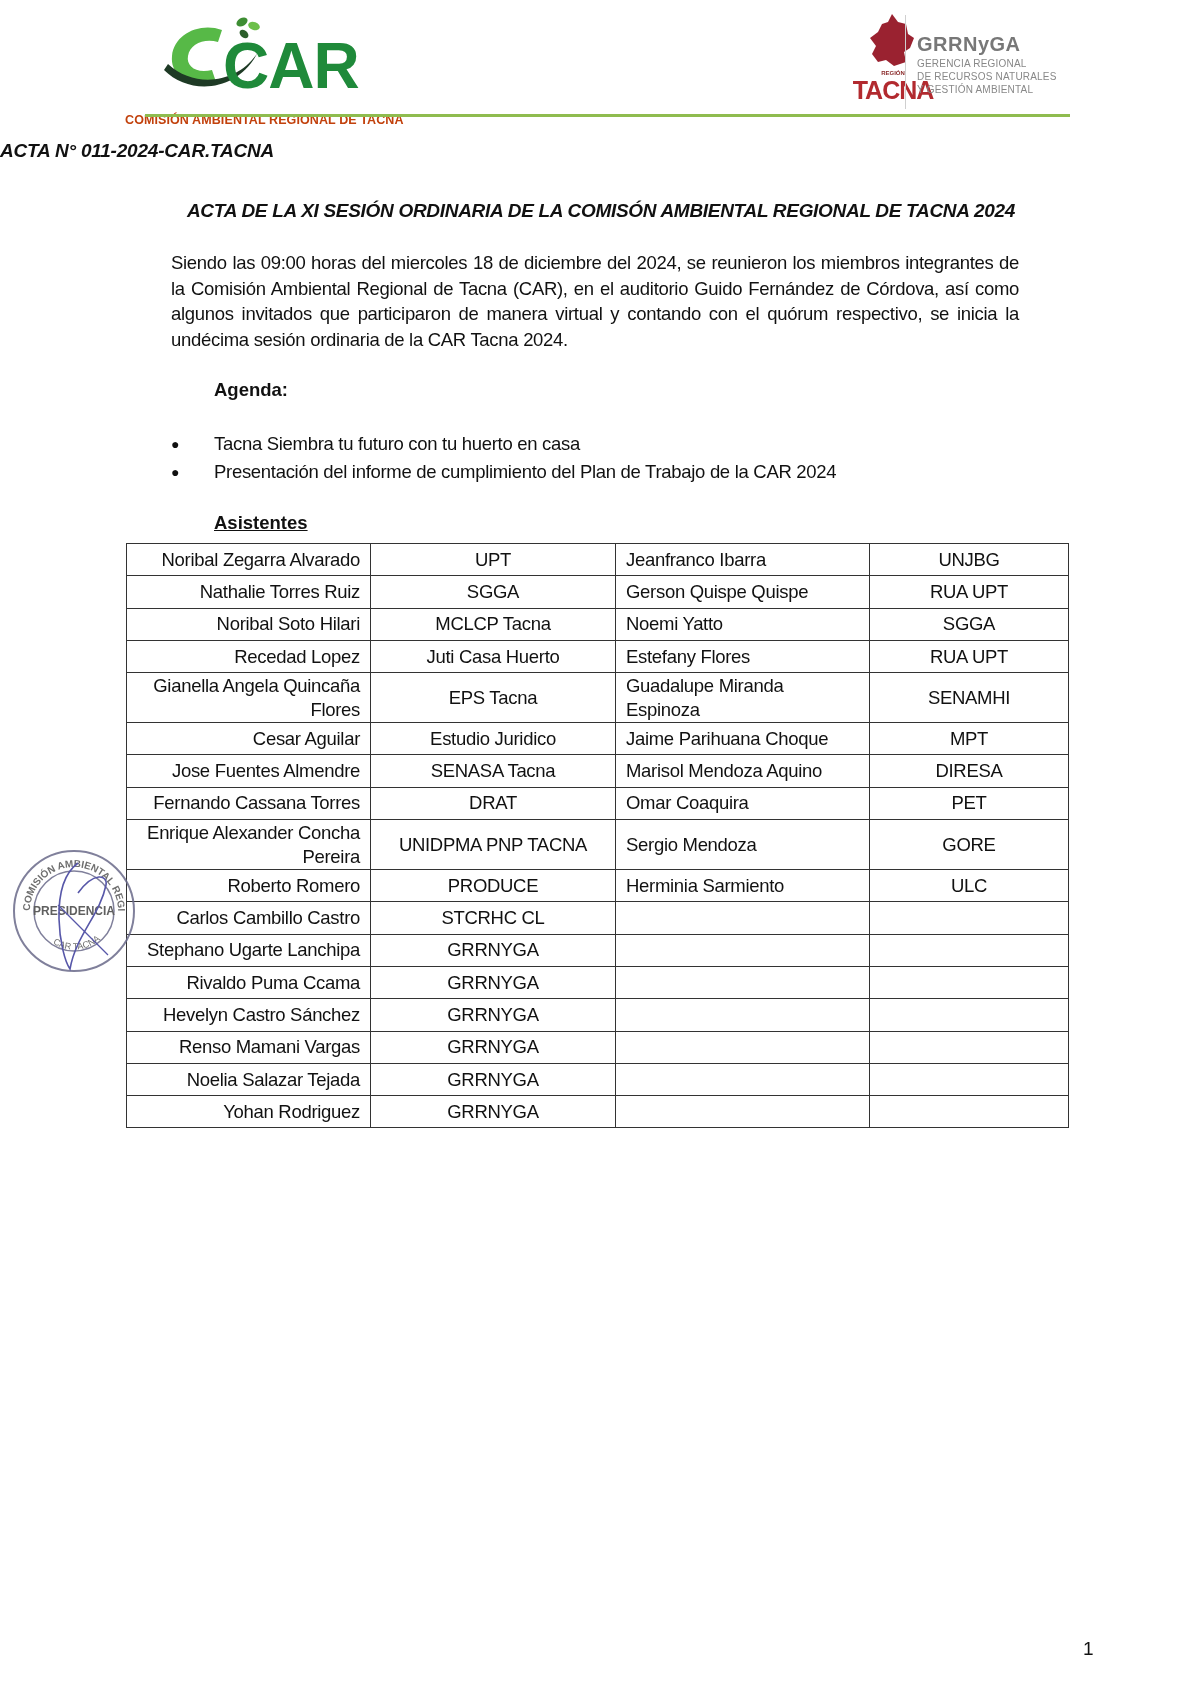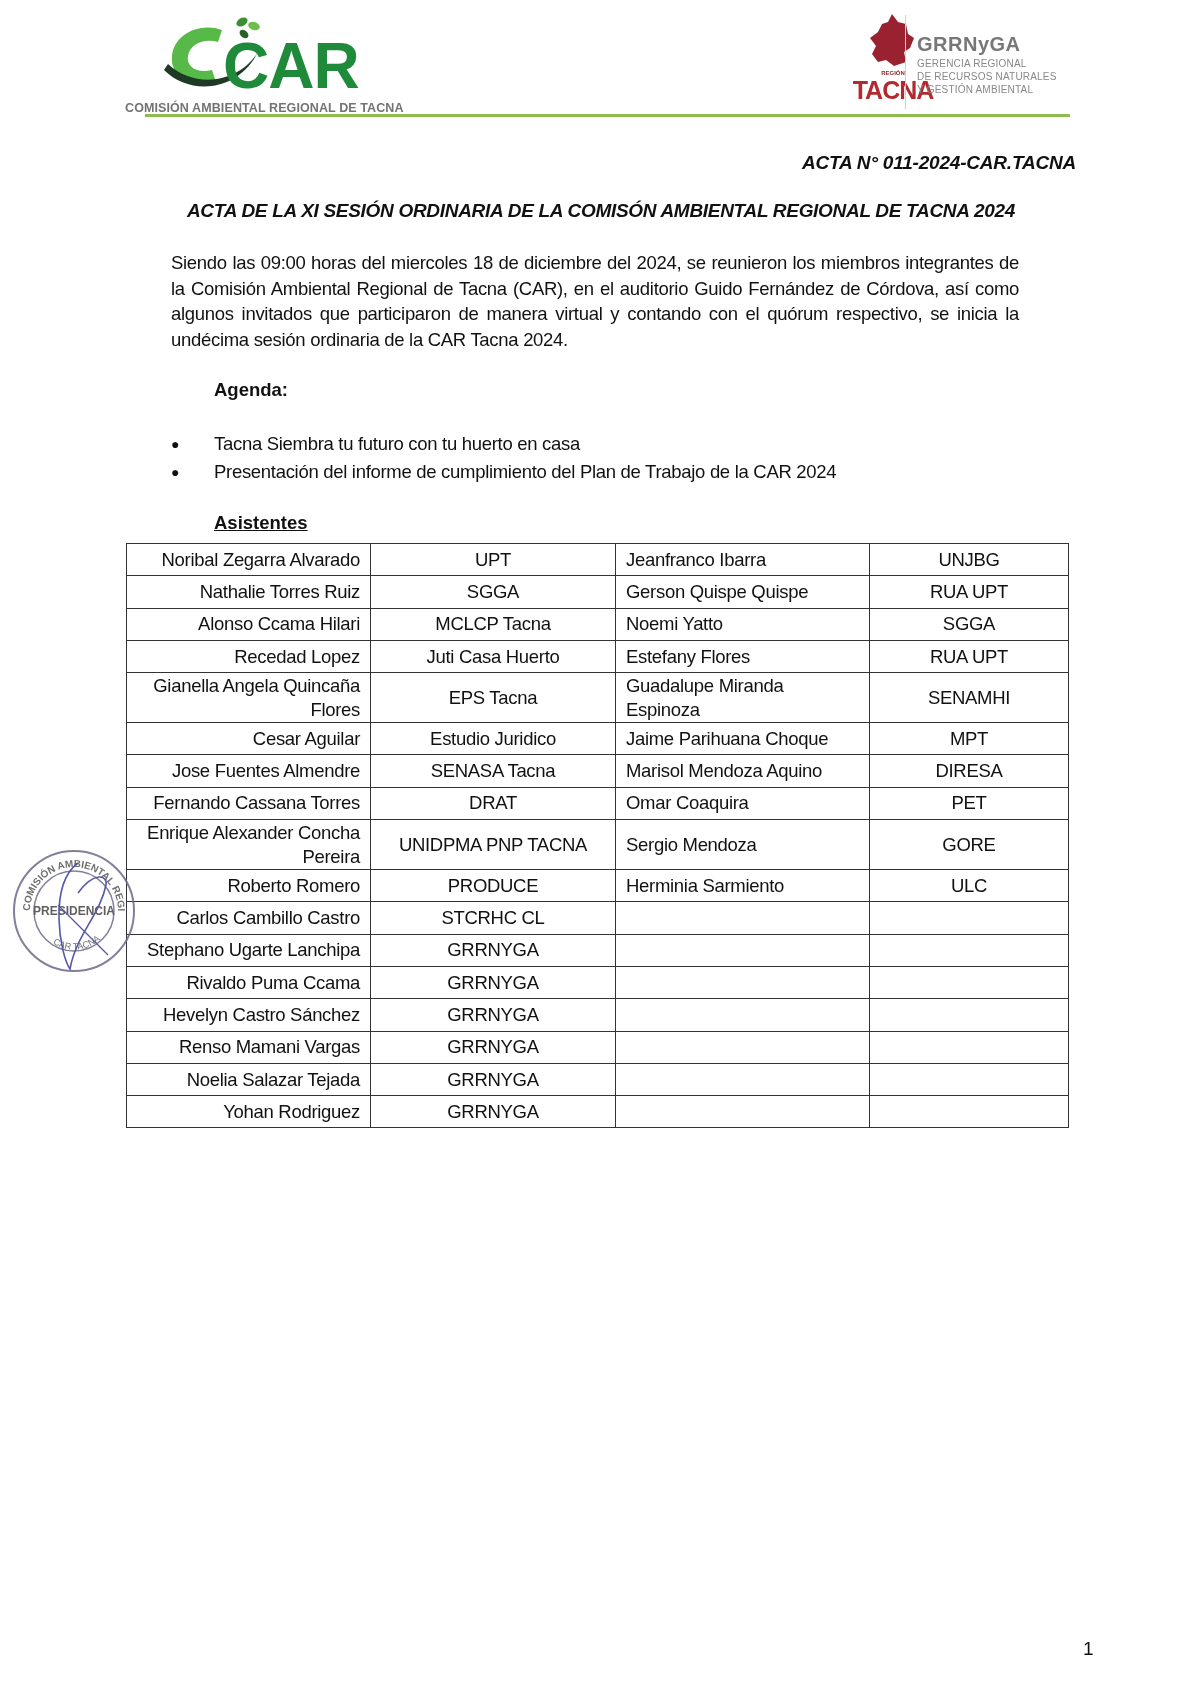--- a/index.html
+++ b/index.html
@@ -8,42 +8,42 @@
     font-family: "Liberation Sans", sans-serif; color: #111;
   }
   .header { position: absolute; left: 0; top: 0; width: 1192px; height: 120px; }
   .car-logo { position: absolute; left: 125px; top: 12px; width: 290px; height: 100px; }
   .car-logo svg { position: absolute; left: 35px; top: 0; }
   .car-word {
     position: absolute; left: 98px; top: 22px; font-family: "Liberation Sans", sans-serif;
     font-weight: bold; font-size: 64px; color: #1f8a3a; letter-spacing: -1px; line-height: 1; text-align: center;
   }
   .car-sub {
-    position: absolute; left: 0; top: 89px; font-size: 12.5px; font-weight: bold; color: #737373;
+    position: absolute; left: 0; top: 101px; font-size: 12.5px; font-weight: bold; color: #c2410c;
     white-space: nowrap; letter-spacing: 0.1px;
   }
   .header-line {
     position: absolute; left: 145px; top: 114px; width: 925px; height: 3px; background: #8fbc4f;
   }
   .tacna-logo { position: absolute; left: 828px; top: 12px; width: 90px; height: 98px; margin-left: 20px; }
   .tacna-word {
     position: absolute; left: 0; top: 66px; width: 90px; text-align: center;
     font-weight: bold; font-size: 25px; color: #b22a2f; letter-spacing: -1px; line-height: 1;
   }
   .region-word {
     position: absolute; left: 0; top: 58px; width: 90px; text-align: center;
     font-size: 6px; color: #8a2a2a; font-weight: bold;
   }
   .vsep { position: absolute; left: 905px; top: 15px; width: 1px; height: 94px; background: #cfcfcf; }
   .grr { position: absolute; left: 917px; top: 34px; }
   .grr-title { font-weight: bold; font-size: 20px; color: #777; line-height: 1; letter-spacing: 0.5px; }
   .grr-line { font-size: 10px; color: #888; line-height: 13px; letter-spacing: 0.2px; }
 
   .title-1 {
-    position: absolute; left: 0; top: 152px; width: 1076px; text-align: right;
+    position: absolute; left: 0; top: 140px; width: 1076px; text-align: left;
     font-weight: bold; font-style: italic; font-size: 19px; letter-spacing: -0.2px;
   }
   .title-2 {
     position: absolute; left: 172px; top: 200px; width: 858px; text-align: center;
     font-weight: bold; font-style: italic; font-size: 19px; letter-spacing: -0.3px; white-space: nowrap;
   }
   .intro {
     position: absolute; left: 171px; top: 250px; width: 848px; font-size: 18.5px; line-height: 25.5px;
     text-align: justify; letter-spacing: -0.3px;
   }
@@ -128,21 +128,21 @@
         <td class="name2">Jeanfranco Ibarra</td>
         <td class="org2">UNJBG</td>
       </tr>
       <tr>
         <td class="name">Nathalie Torres Ruiz</td>
         <td class="org">SGGA</td>
         <td class="name2">Gerson Quispe Quispe</td>
         <td class="org2">RUA UPT</td>
       </tr>
       <tr>
-        <td class="name">Alonso Ccama Hilari</td>
+        <td class="name">Noribal Soto Hilari</td>
         <td class="org">MCLCP Tacna</td>
         <td class="name2">Noemi Yatto</td>
         <td class="org2">SGGA</td>
       </tr>
       <tr>
         <td class="name">Recedad Lopez</td>
         <td class="org">Juti Casa Huerto</td>
         <td class="name2">Estefany Flores</td>
         <td class="org2">RUA UPT</td>
       </tr>

